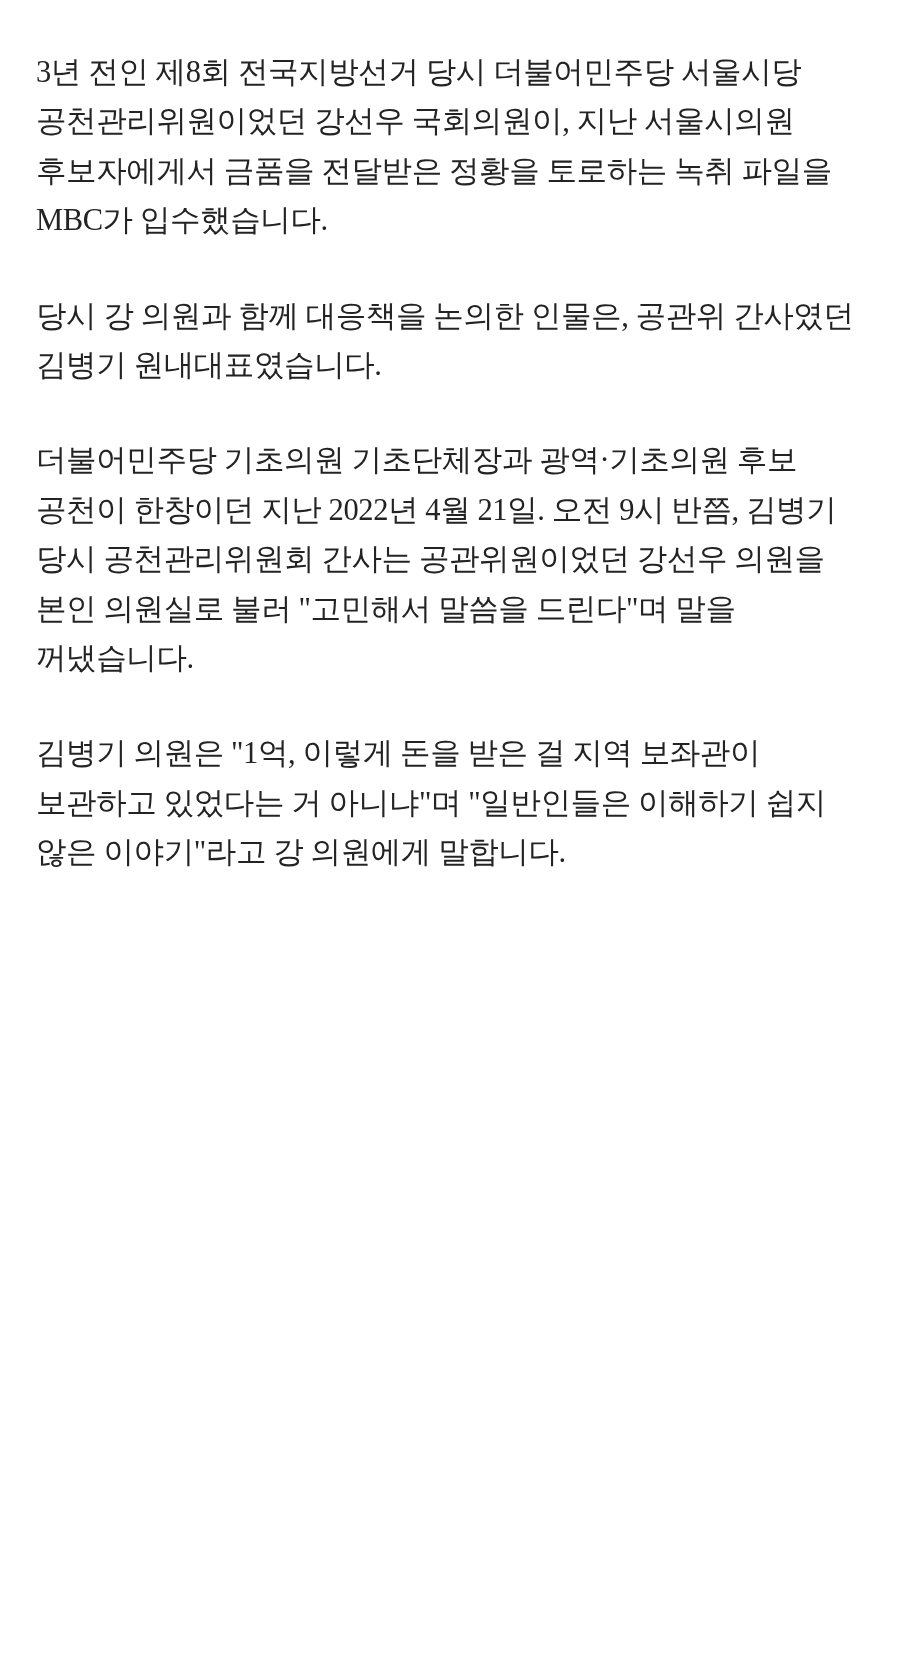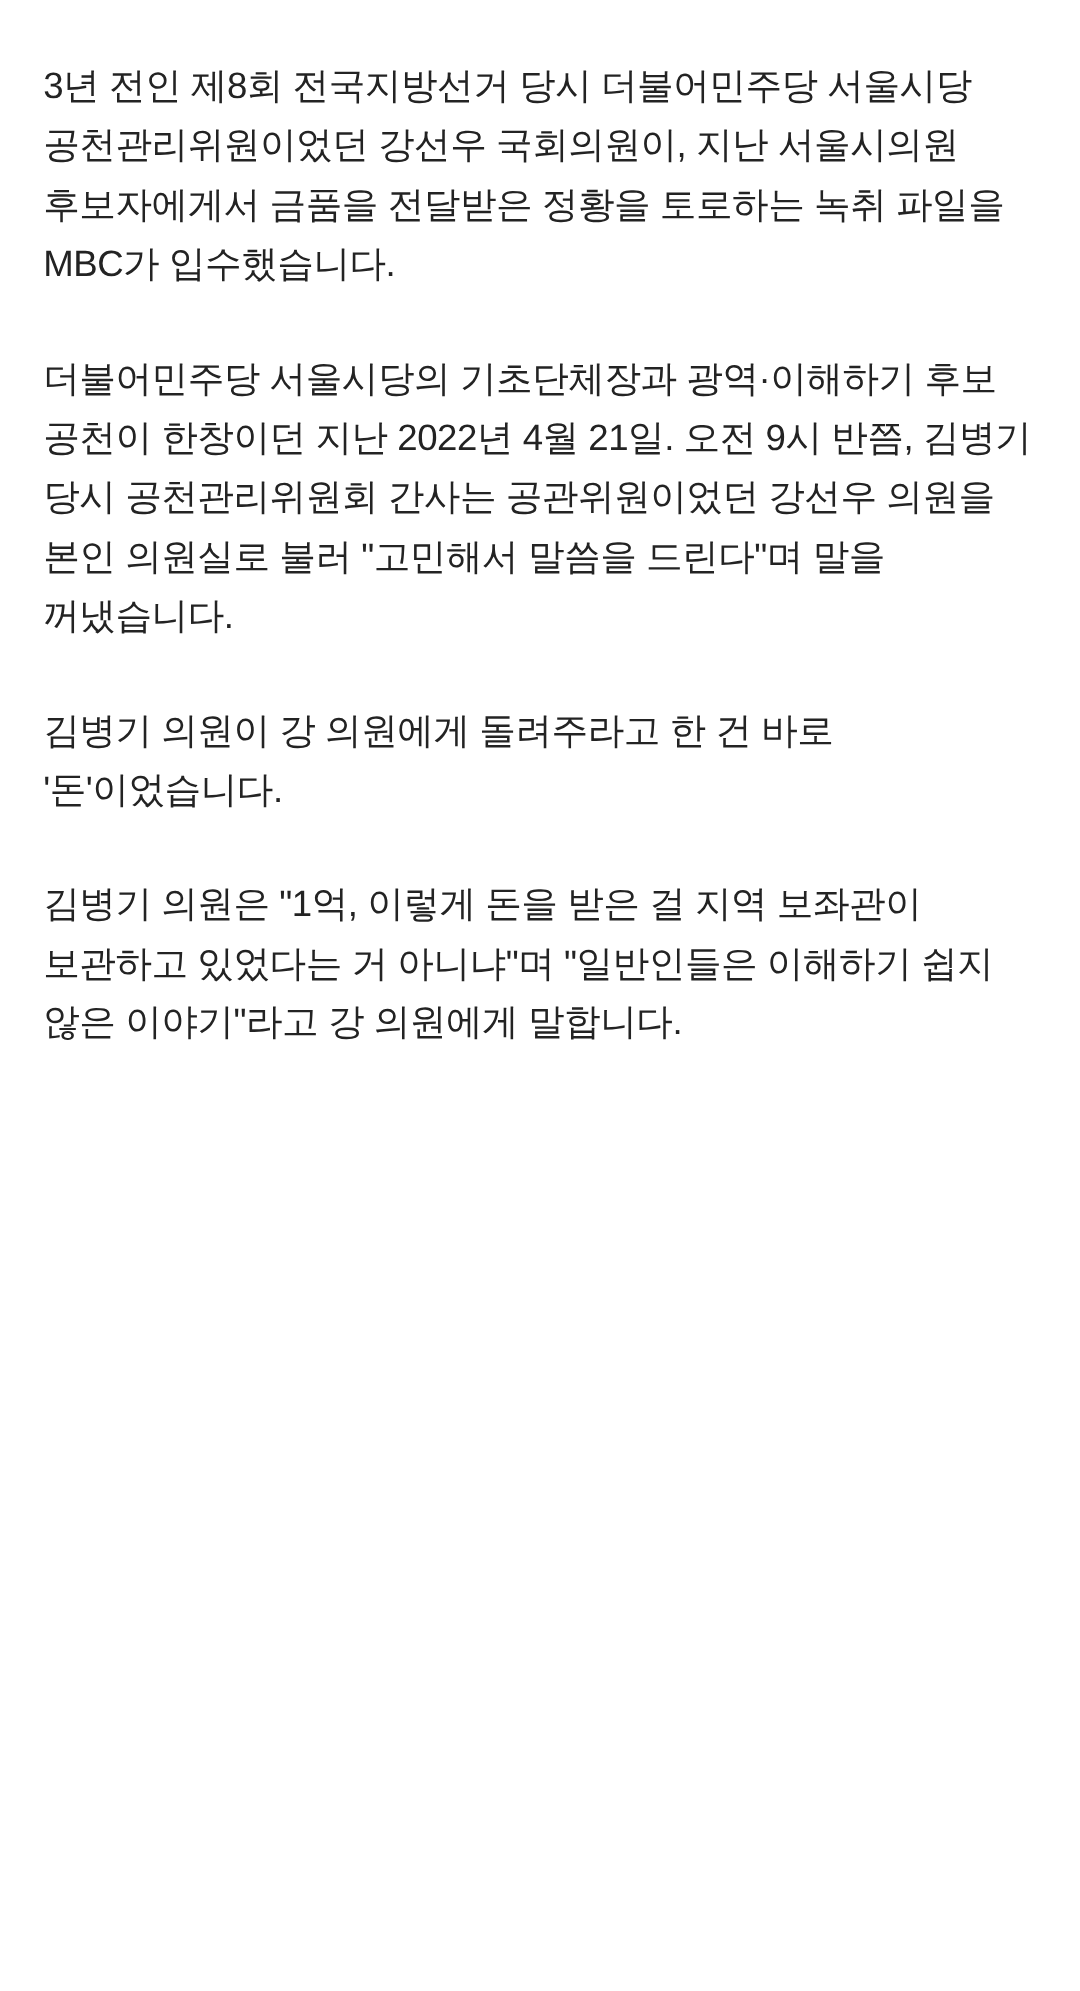--- a/index.html
+++ b/index.html
@@ -14,36 +14,37 @@
     font-family: "Liberation Sans", "DejaVu Sans", sans-serif;
     color: #1a1a1a;
     -webkit-font-smoothing: antialiased;
   }
   .article {
     box-sizing: border-box;
     width: 896px;
     min-height: 1659px;
     padding: 48px 36px 40px 36px;
     background: #ffffff;
+    font-family: Liberation Serif, serif;
   }
   .paragraph {
     font-size: 30.5px;
     line-height: 1.62;
     letter-spacing: -0.4px;
     color: #232323;
     margin: 0 0 46px 0;
     word-break: keep-all;
     overflow-wrap: break-word;
     text-align: left;
   }
   .paragraph:last-child {
     margin-bottom: 0;
   }
 </style>
 </head>
 <body>
 
 <div class="article">
   <p class="paragraph">3년 전인 제8회 전국지방선거 당시 더불어민주당 서울시당 공천관리위원이었던 강선우 국회의원이, 지난 서울시의원 후보자에게서 금품을 전달받은 정황을 토로하는 녹취 파일을 MBC가 입수했습니다.</p>
-  <p class="paragraph">더불어민주당 서울시당의 기초단체장과 광역·이해하기 후보 공천이 한창이던 지난 2022년 4월 21일. 오전 9시 반쯤, 김병기 당시 공천관리위원회 간사는 공관위원이었던 강선우 의원을 본인 의원실로 불러 "고민해서 말씀을 드린다"며 말을 꺼냈습니다.</p>
-  <p class="paragraph">김병기 의원이 강 의원에게 돌려주라고 한 건 바로 '돈'이었습니다.</p>
+  <p class="paragraph">당시 강 의원과 함께 대응책을 논의한 인물은, 공관위 간사였던 김병기 원내대표였습니다.</p>
+  <p class="paragraph">더불어민주당 기초의원 기초단체장과 광역·기초의원 후보 공천이 한창이던 지난 2022년 4월 21일. 오전 9시 반쯤, 김병기 당시 공천관리위원회 간사는 공관위원이었던 강선우 의원을 본인 의원실로 불러 "고민해서 말씀을 드린다"며 말을 꺼냈습니다.</p>
   <p class="paragraph">김병기 의원은 "1억, 이렇게 돈을 받은 걸 지역 보좌관이 보관하고 있었다는 거 아니냐"며 "일반인들은 이해하기 쉽지 않은 이야기"라고 강 의원에게 말합니다.</p>
 </div>
 
 </body></html>

